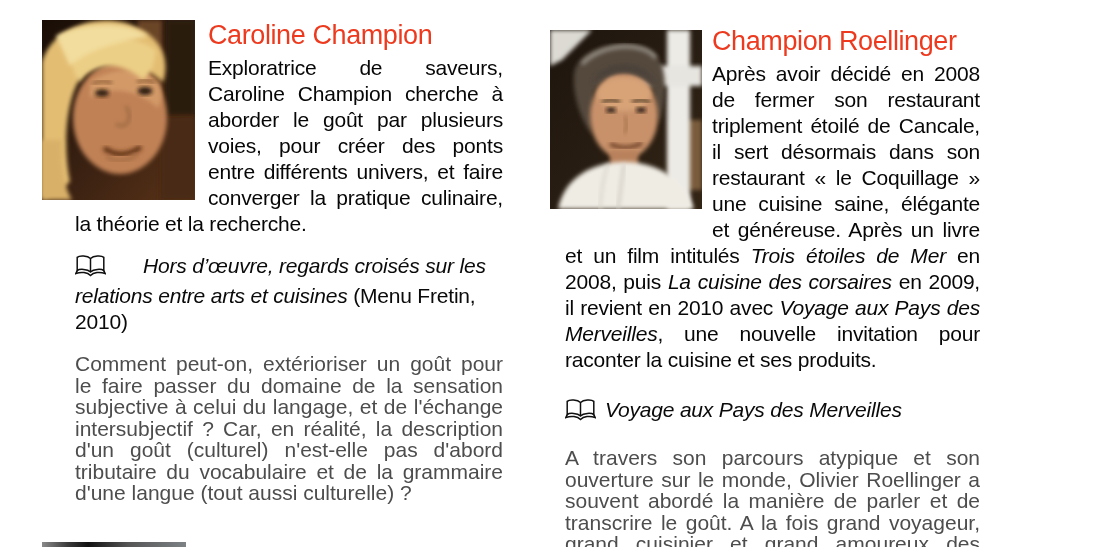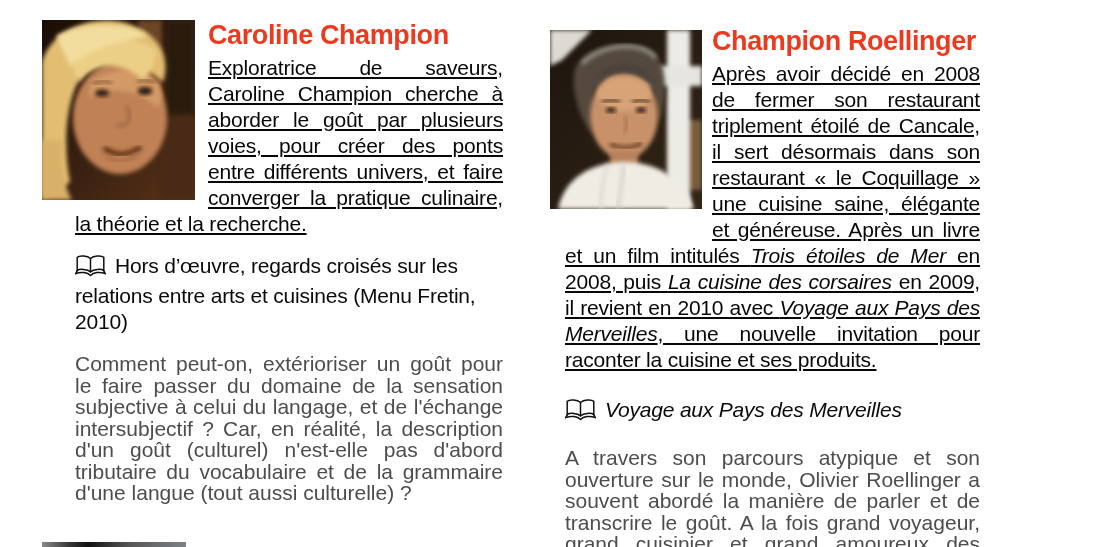--- a/index.html
+++ b/index.html
@@ -10,26 +10,26 @@
     -webkit-font-smoothing:antialiased;
   }
   .profile{position:absolute;}
   .profile-left{left:75px;top:20px;width:428px;}
   .profile-right{left:565px;top:26px;width:415px;}
   .photo{float:left;overflow:hidden;}
   .photo svg{display:block;}
   .photo-caroline{width:153px;height:180px;margin:0 13px 8px -33px;}
   .photo-olivier{width:152px;height:179px;margin:4px 10px 10px -15px;}
   .name{
-    font-size:27px;line-height:30px;font-weight:700;
+    font-size:27px;line-height:30px;font-weight:400;
     color:#ed3a1e;margin:0 0 5px 0;letter-spacing:-0.4px;
   }
   .intro{
     font-size:21px;line-height:26px;color:#070707;
-    text-align:justify;margin:0;letter-spacing:-0.2px;text-decoration:underline;
+    text-align:justify;margin:0;letter-spacing:-0.2px;
   }
   .book{
     font-size:21px;line-height:26px;color:#0a0a0a;
     margin:16px 0 0 0;letter-spacing:-0.2px;
   }
   .profile-right .book{margin-top:24px;}
   .book-icon{display:inline-block;vertical-align:-4px;margin-right:9px;}
   .bodytext{
     font-size:21px;line-height:21.5px;color:#4d4d4d;
     text-align:justify;margin:18px 0 0 0;
@@ -77,21 +77,21 @@
   </div>
   <h2 class="name">Caroline Champion</h2>
   <p class="intro"><span>Exploratrice de saveurs, Caroline Champion cherche à aborder le goût par plusieurs voies, pour créer des ponts entre différents univers, et faire converger la pratique culinaire, la théorie et la recherche.</span></p>
   <p class="book">
     <span class="book-icon">
       <svg width="31" height="23" viewBox="0 0 31 23" aria-hidden="true">
         <path d="M15.5 4.5 C12.5 1.6 4.5 1.2 2.2 3.4 L2.2 16.6 C4.5 14.6 12.5 15 15.5 17.9 C18.5 15 26.5 14.6 28.8 16.6 L28.8 3.4 C26.5 1.2 18.5 1.6 15.5 4.5 Z" fill="none" stroke="#101010" stroke-width="1.5"></path>
         <path d="M15.5 4.5 L15.5 17.9" stroke="#101010" stroke-width="1.5"></path>
         <path d="M2.2 16.6 L0.8 19.6 C6 17.6 12.6 18.3 15.5 21.4 C18.4 18.3 25 17.6 30.2 19.6 L28.8 16.6" fill="none" stroke="#101010" stroke-width="1.5"></path>
       </svg>
-    </span><span><span style="">Hors d’œuvre, regards croisés sur les relations entre arts et cuisines</span><span> (Menu Fretin, 2010)</span></span>
+    </span><span><span style="font-style: italic; margin-left: 28px;">Hors d’œuvre, regards croisés sur les relations entre arts et cuisines</span><span> (Menu Fretin, 2010)</span></span>
   </p>
   <p class="bodytext">Comment peut-on, extérioriser un goût pour le faire passer du domaine de la sensation subjective à celui du langage, et de l'échange intersubjectif ? Car, en réalité, la description d'un goût (culturel) n'est-elle pas d'abord tributaire du vocabulaire et de la grammaire d'une langue (tout aussi culturelle) ?</p>
 </article>
 
 <article class="profile profile-right">
   <div class="photo photo-olivier">
     <svg width="152" height="179" viewBox="0 0 152 179" aria-hidden="true">
       <defs>
         <filter id="fo" x="-20%" y="-20%" width="140%" height="140%">
             <feGaussianBlur stdDeviation="2"></feGaussianBlur>

